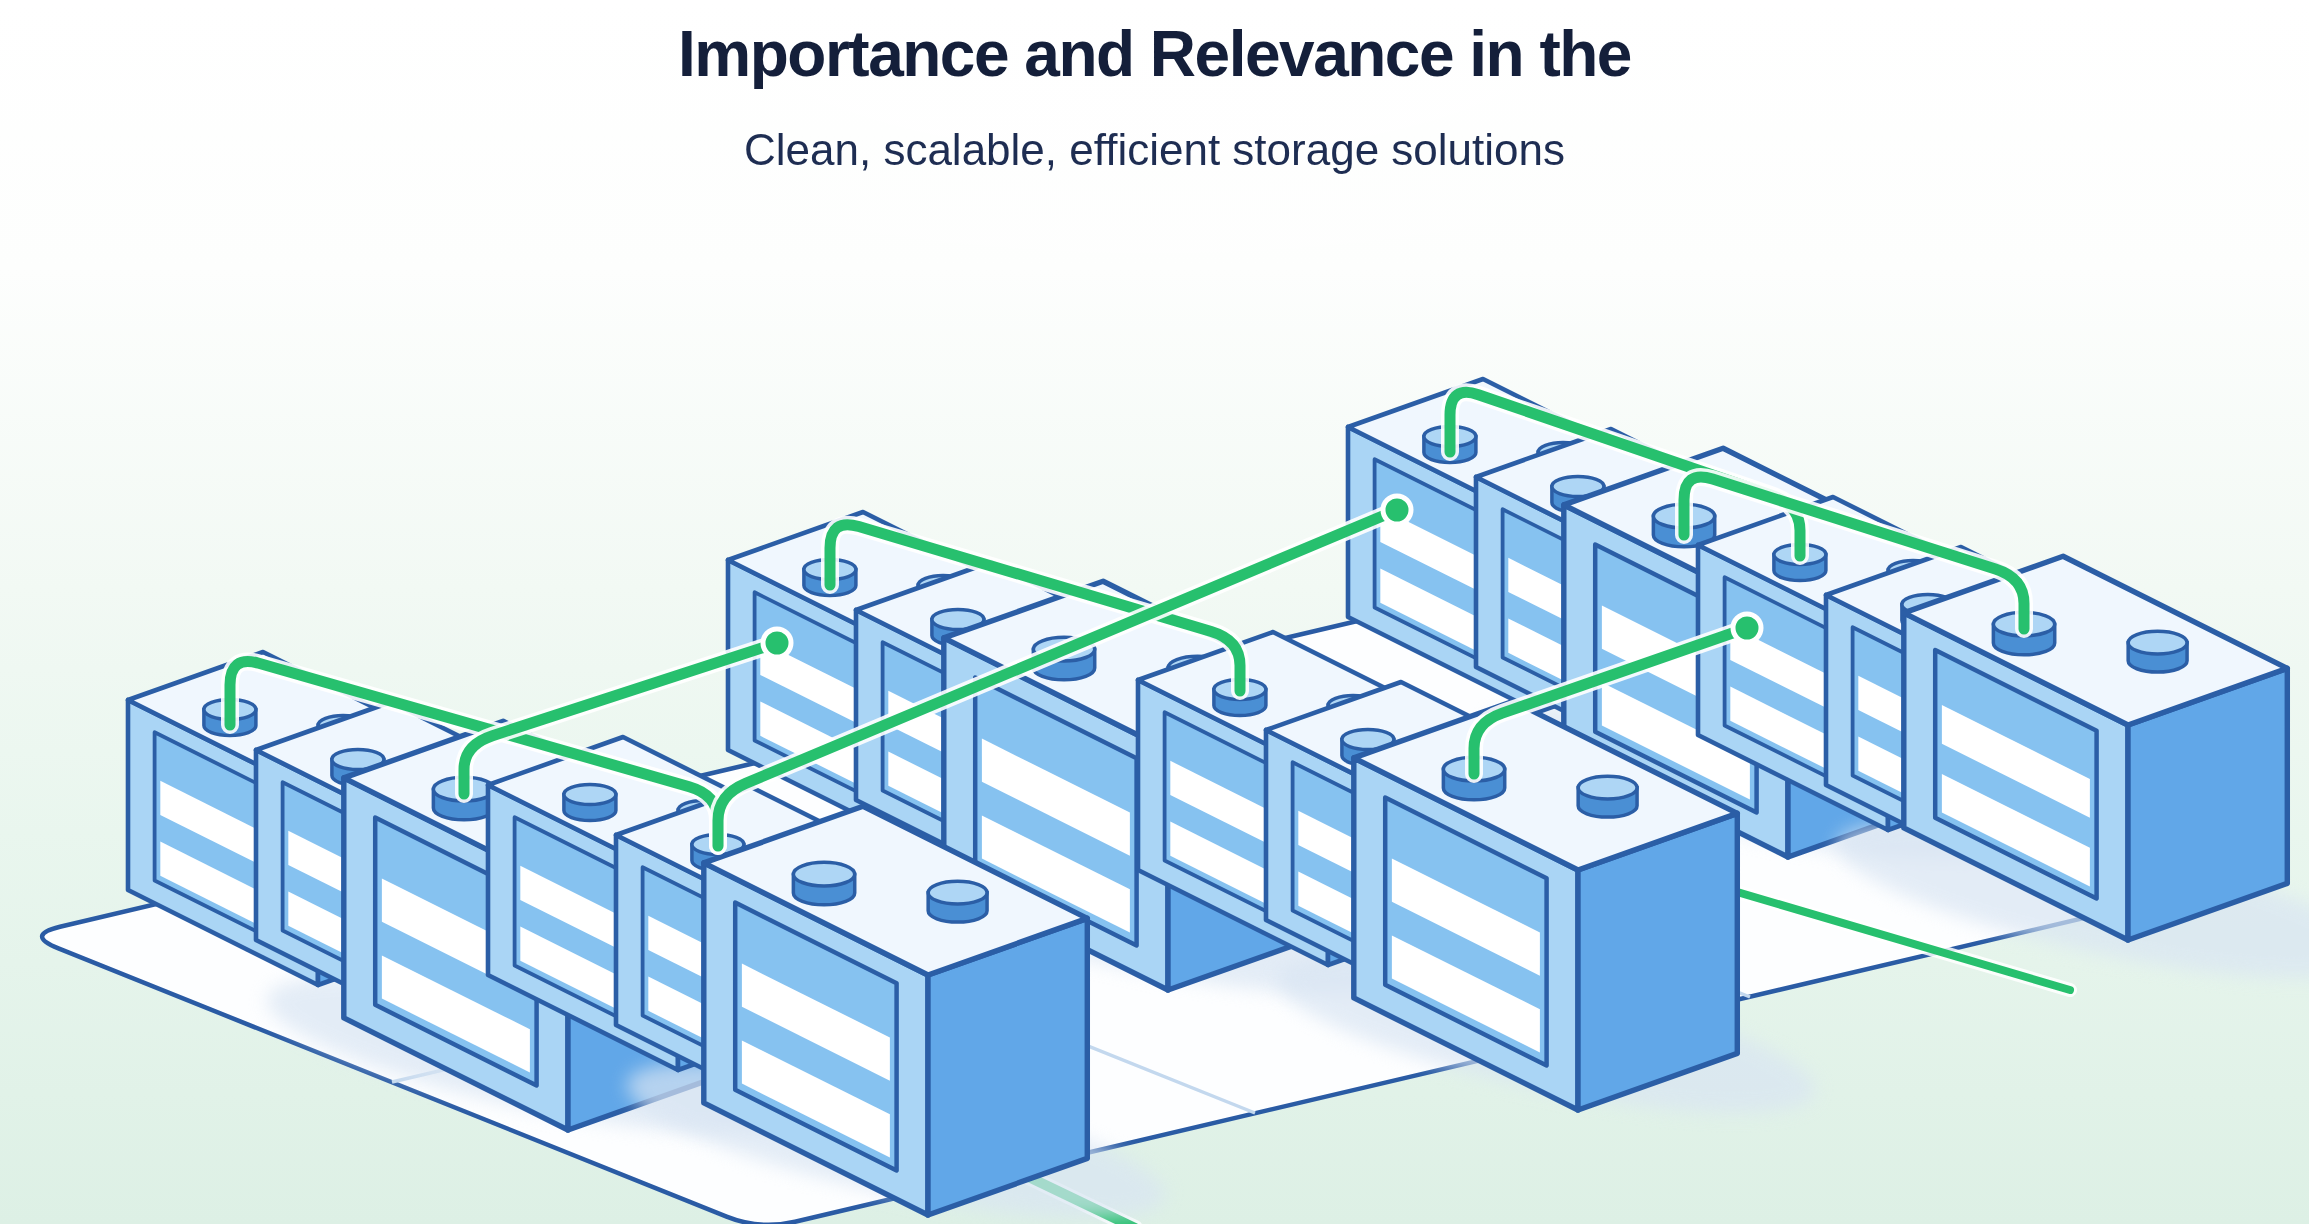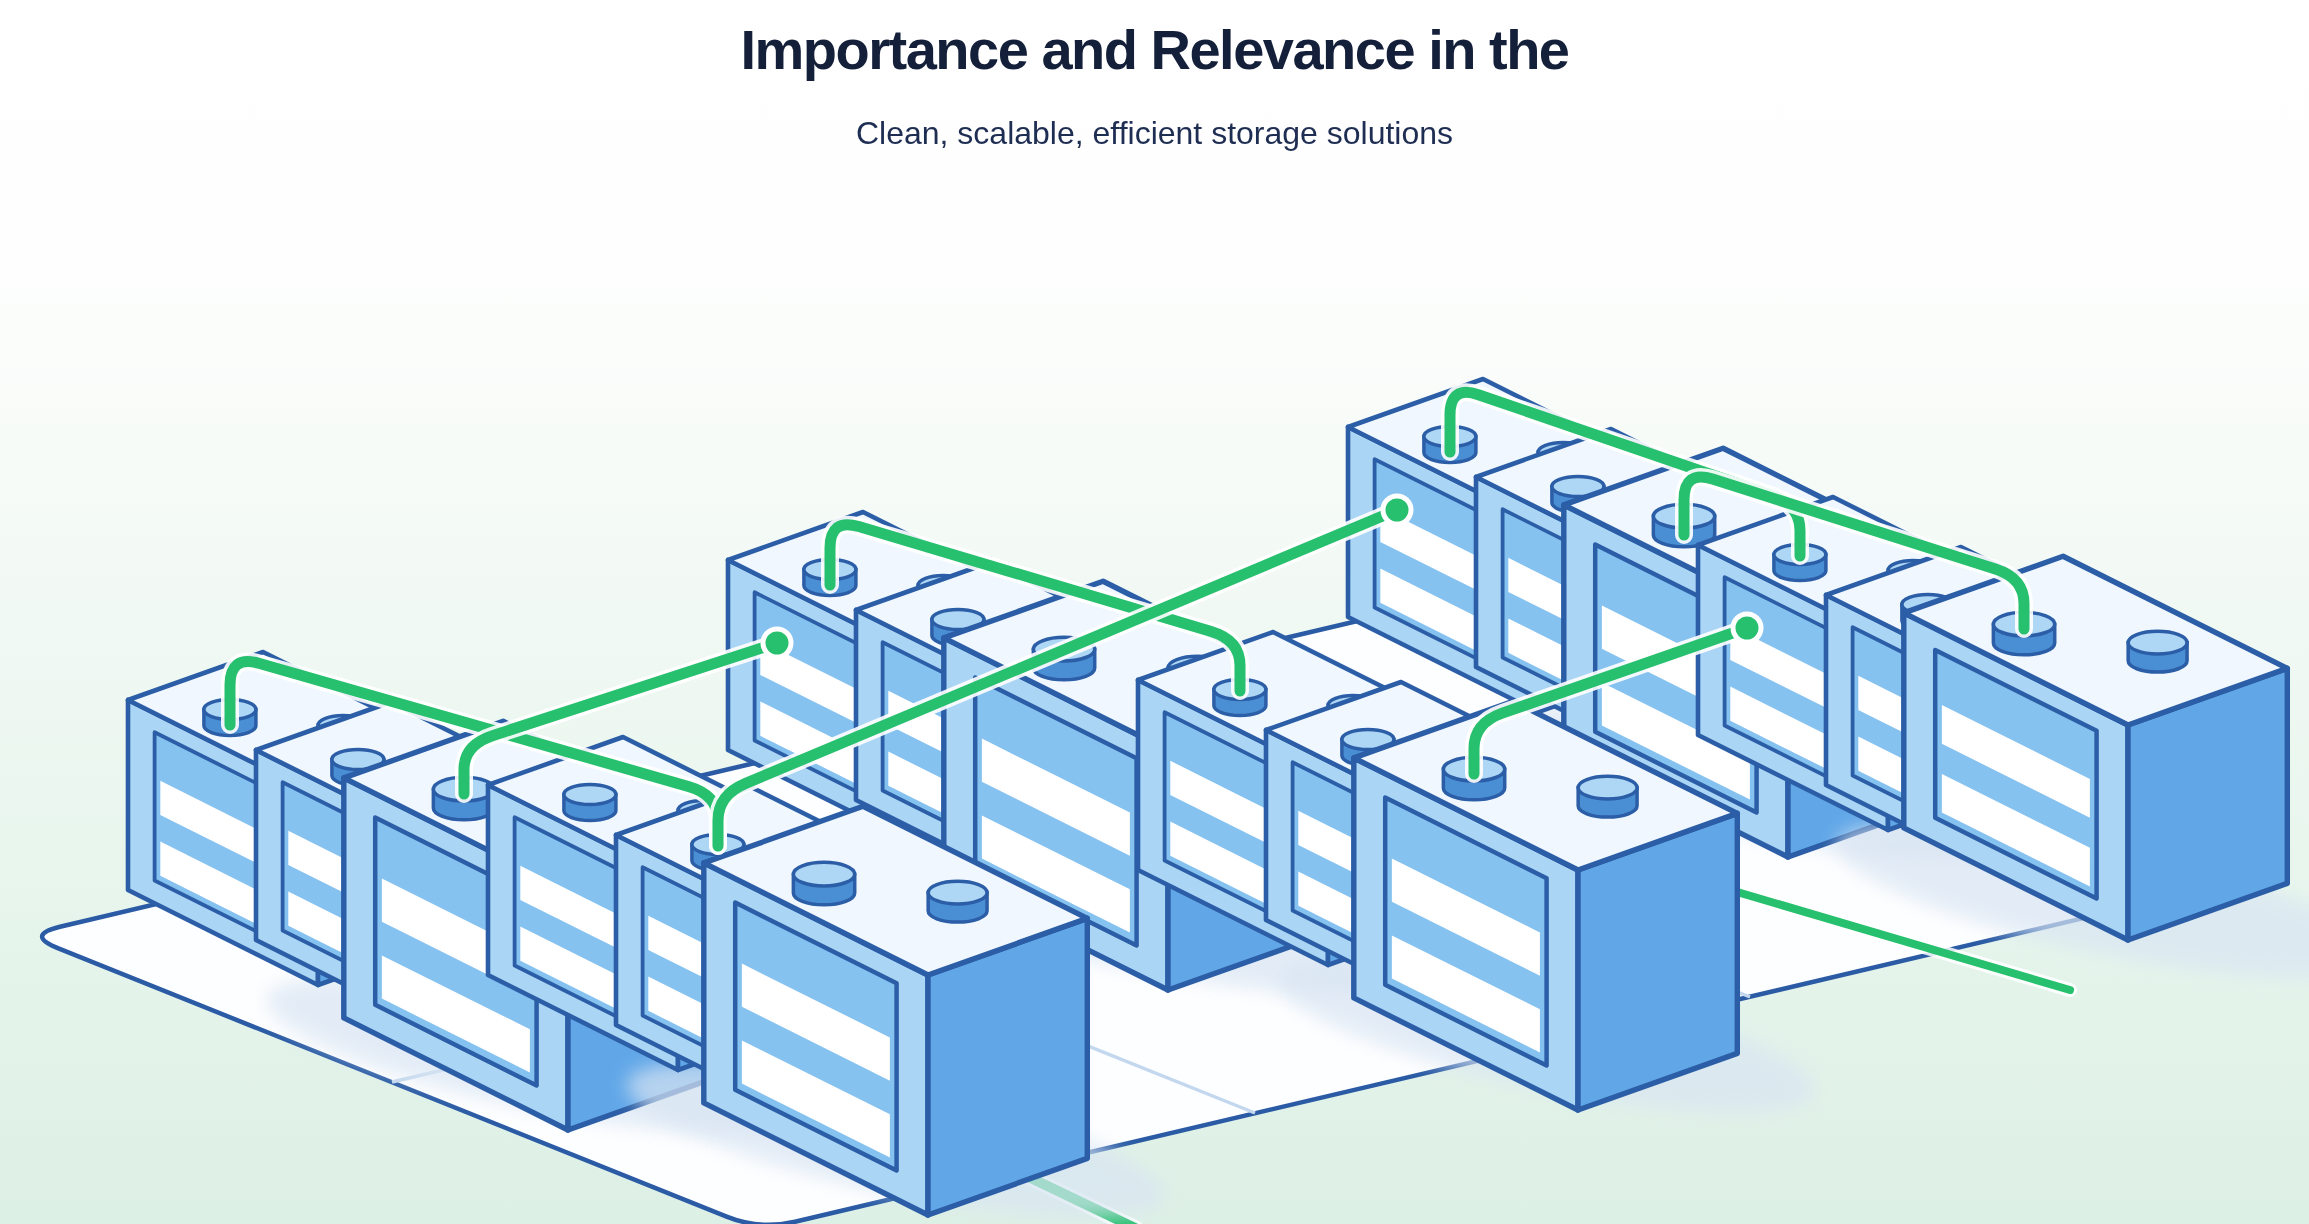--- a/index.html
+++ b/index.html
@@ -31,29 +31,29 @@
     pointer-events: none;
   }
   header {
     position: absolute;
     top: 0; left: 0; right: 0;
     text-align: center;
     z-index: 3;
   }
   .title {
     margin: 18px 0 0 0;
-    font-size: 56px;
+    font-size: 64px;
     line-height: 1.14;
     font-weight: 800;
     letter-spacing: -1.5px;
     color: var(--title, #141f3a);
   }
   .subtitle {
     margin: 30px 0 0 0;
-    font-size: 32px;
+    font-size: 44px;
     line-height: 1.32;
     font-weight: 500;
     color: var(--subtitle, #1e2d52);
   }
   svg.scene {
     position: absolute;
     inset: 0;
     z-index: 2;
   }
 </style>

